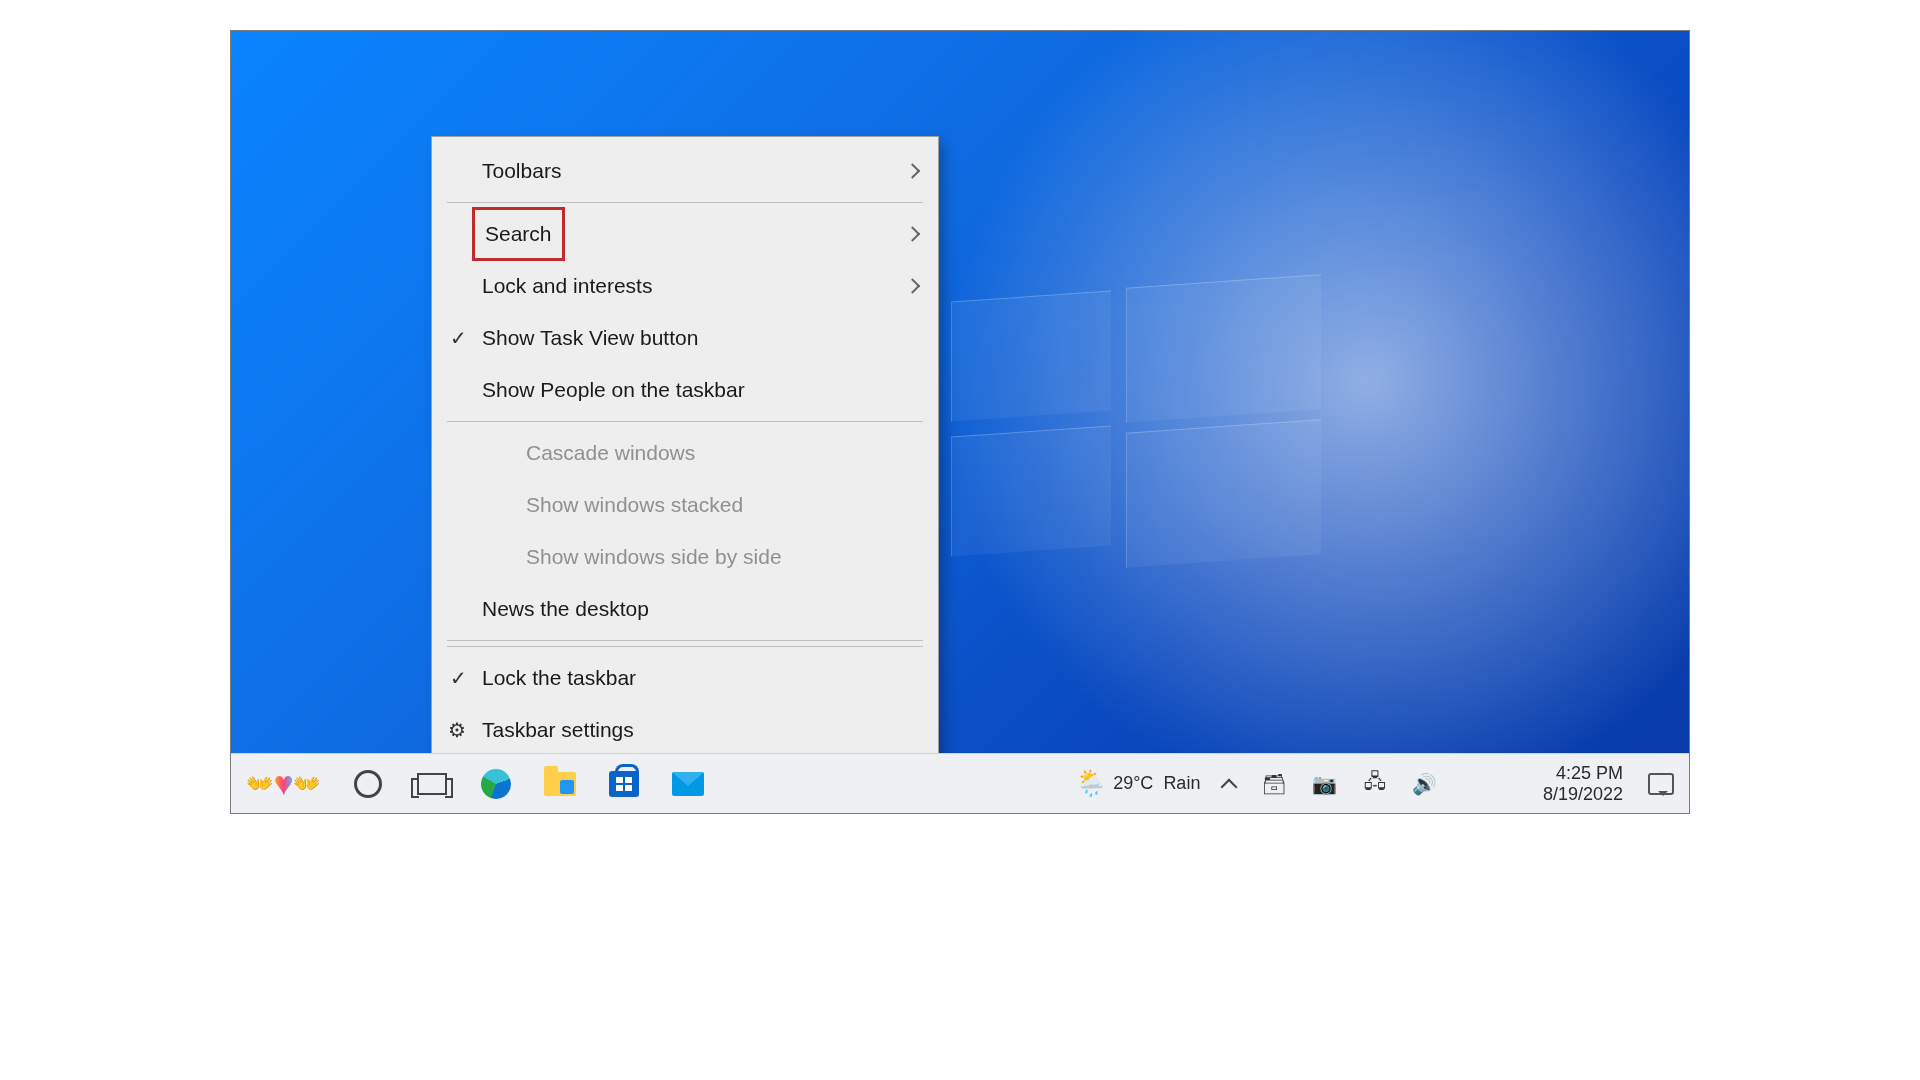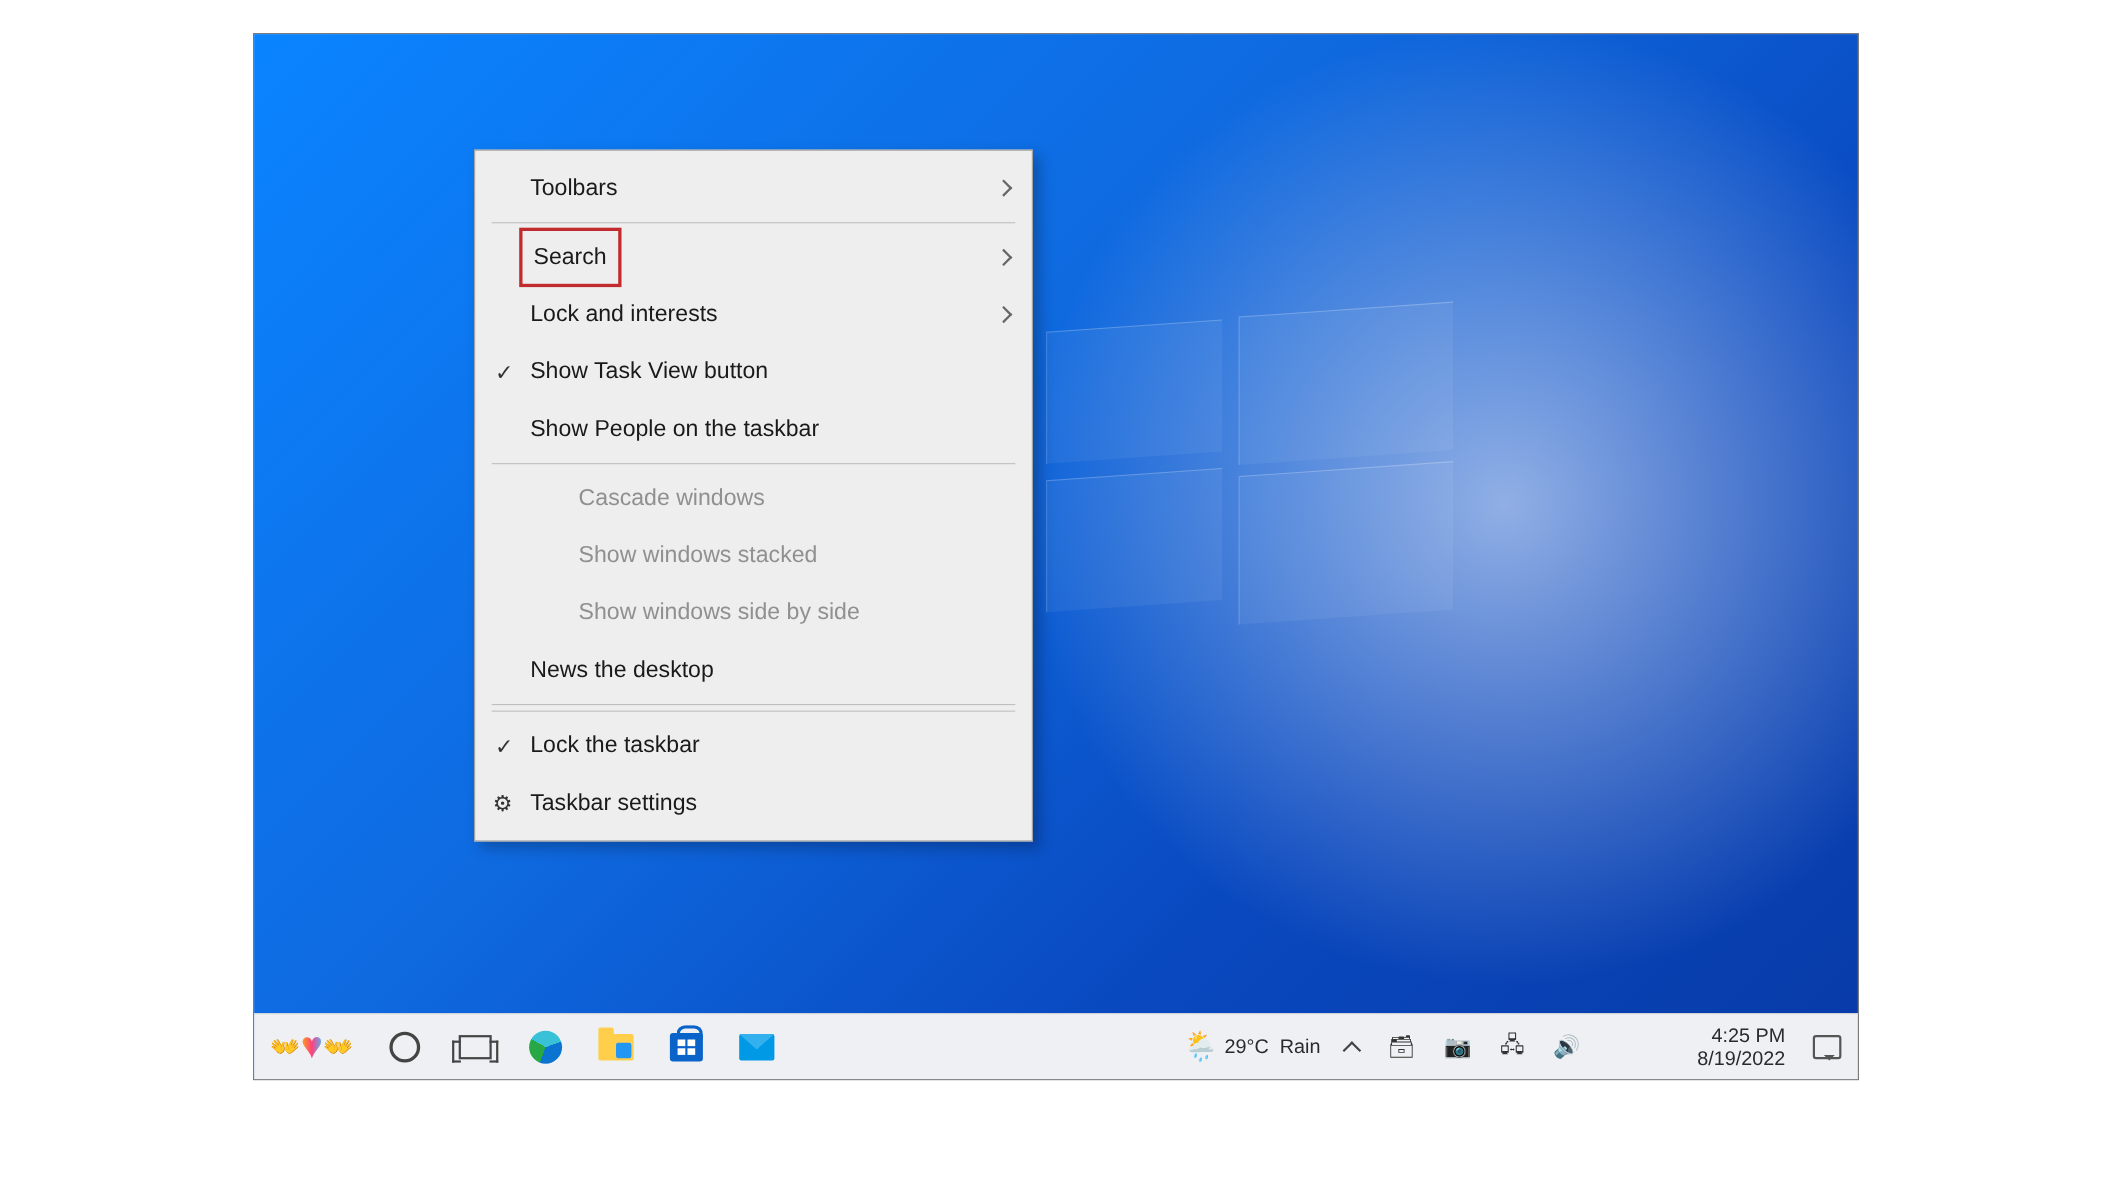--- a/index.html
+++ b/index.html
@@ -19,21 +19,21 @@
     width:1920px; height:1080px;
     font-family: "Segoe UI", Arial, sans-serif;
     background:#ffffff;
     overflow:hidden;
     position:relative;
   }
   
   .viewport {
     position:absolute;
     left:230px; top:30px;
-    width:1460px; height:952px;
+    width:1460px; height:784px;
     border:1px solid #7a7a7a;
     overflow:hidden;
   }
   .wallpaper {
     position:absolute; inset:0;
     background:
       radial-gradient(circle at 78% 45%, rgba(255,255,255,.55), rgba(255,255,255,0) 35%),
       linear-gradient(135deg,#0a84ff 0%, #0f6ae0 40%, #0948bf 70%, #083aa7 100%);
   }
   

